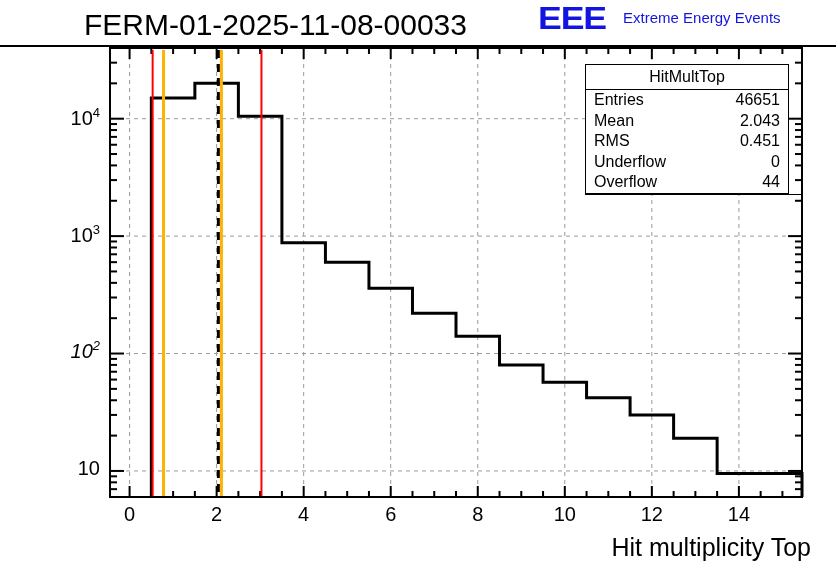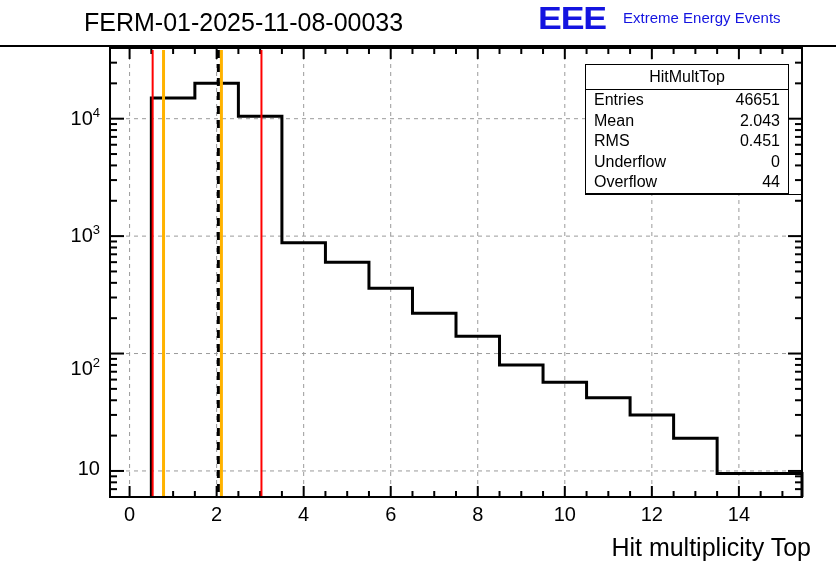--- a/index.html
+++ b/index.html
@@ -9,21 +9,21 @@
     font-family:"Liberation Sans", sans-serif;
     overflow:hidden;
     position:relative;
   }
   #canvas{position:absolute;left:0;top:0;width:836px;height:572px;}
 
   
   .plot-title{
     position:absolute;
     left:84px;top:8px;
-    font-size:25px;
+    font-size:30px;
     color:#000;
     white-space:nowrap;
     letter-spacing:0px;
   }
 
   
   .logo-wrap{
     position:absolute;
     left:538px;top:3px;
     display:flex;align-items:center;gap:8px;
@@ -308,21 +308,21 @@
         <div class="stats-row">
           <span class="k">Overflow</span>
           <span class="v">44</span>
         </div>
       </div>
   </div>
 </div>
 
 <div id="ytick-labels">
     <div class="ytick-label" style="right: 736px; top: 456.951px;">10</div>
-    <div class="ytick-label" style="right: 736px; top: 355px;">10<sup>2</sup></div>
+    <div class="ytick-label" style="right: 736px; top: 338px; font-style: italic;">10<sup>2</sup></div>
     <div class="ytick-label" style="right: 736px; top: 222.112px;">10<sup>3</sup></div>
     <div class="ytick-label" style="right: 736px; top: 104.693px; text-align: center;">10<sup>4</sup></div>
   </div>
 <div id="xtick-labels">
     <div class="xtick-label" style="left: 99.5849px; width: 60px; top: 503px;">0</div>
     <div class="xtick-label" style="left: 186.629px; width: 60px; top: 503px;">2</div>
     <div class="xtick-label" style="left: 273.673px; width: 60px; top: 503px;">4</div>
     <div class="xtick-label" style="left: 360.717px; width: 60px; top: 503px;">6</div>
     <div class="xtick-label" style="left: 447.761px; width: 60px; top: 503px;">8</div>
     <div class="xtick-label" style="left: 534.805px; width: 60px; top: 503px;">10</div>

